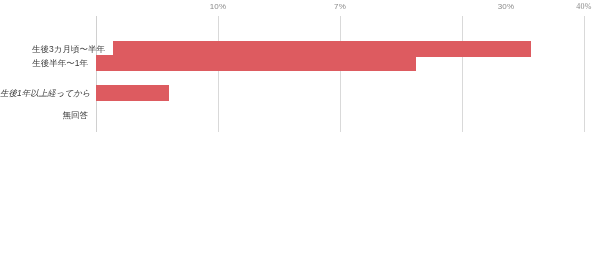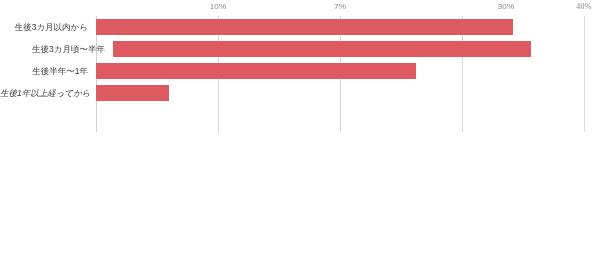--- a/index.html
+++ b/index.html
@@ -91,31 +91,30 @@
 
   <div class="gridline axis-zero" style="left: 0px;"></div>
       <div class="gridline" style="left: 122px;"></div>
       <div class="tick-label" style="left: 122px; top: -14px;">10%</div>
       <div class="gridline" style="left: 244px;"></div>
       <div class="tick-label" style="left: 244px; top: -14px;">7%</div>
       <div class="gridline" style="left: 366px;"></div>
       <div class="tick-label" style="left: 366px; top: -14px; margin-left: 44px;">30%</div>
       <div class="gridline" style="left: 488px;"></div>
       <div class="tick-label" style="left: 488px; top: -14px; font-family: Liberation Serif, serif;">40%</div>
-      <div class="row" style="top: 0px;">
-        <div class="bar" style="width: 417.24px; background: rgb(221, 91, 96);"></div>
-        <div class="cat-label-box">生後3カ月以内から</div>
-      </div>
       <div class="row" style="top: 22px; margin-left: 17px;">
         <div class="bar" style="width: 418.46px; background: rgb(221, 91, 96);"></div>
         <div class="cat-label-box">生後3カ月頃〜半年</div>
       </div>
-      <div class="row" style="top: 44px;">
+      <div class="row" style="top: 36px;">
         <div class="bar" style="width: 319.64px; background: rgb(221, 91, 96);"></div>
         <div class="cat-label-box">生後半年〜1年</div>
       </div>
       <div class="row" style="top: 66px; font-style: italic;">
         <div class="bar" style="width: 73.2px; background: rgb(221, 91, 96);"></div>
         <div class="cat-label-box">生後1年以上経ってから</div>
       </div>
+      <div class="row" style="top: 88px;">
+        <div class="cat-label-box">無回答</div>
+      </div>
     </div>
 
 </div>
 
 </body></html>

